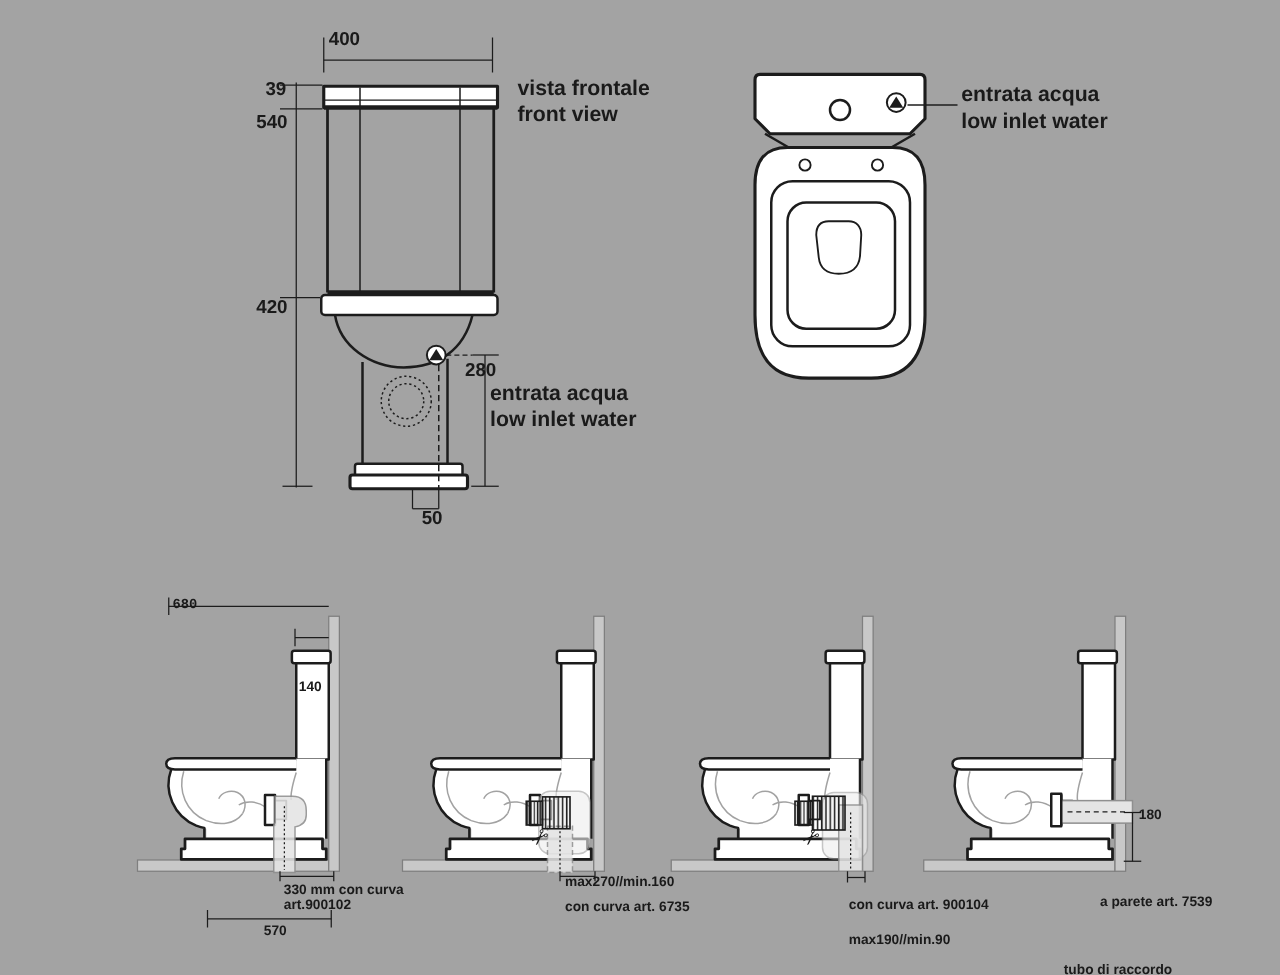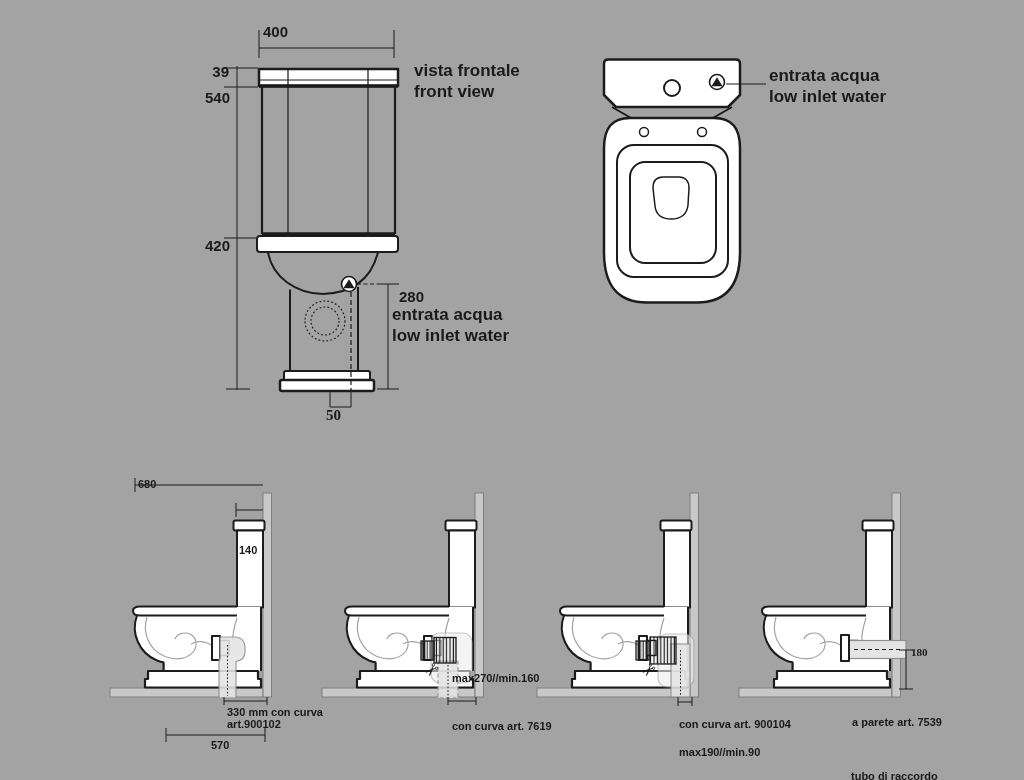--- a/index.html
+++ b/index.html
@@ -4,21 +4,21 @@
 <style>
   html,body{margin:0;padding:0;background:#fff;}
   .stage{position:relative;width:1024px;height:780px;background:#a3a3a3;overflow:hidden;
          font-family:"Liberation Sans", sans-serif;}
   .stage svg{position:absolute;left:0;top:0;}
   .lbl{position:absolute;font-weight:bold;color:#1a1a1a;white-space:nowrap;line-height:1.12;}
   .s17{font-size:17px;}
   .s15{font-size:15px;}
   .s11{font-size:11px;}
   .ra{text-align:right;}
-  .ca{text-align:left;font-family:Liberation Serif, serif;}
+  .ca{text-align:right;}
   .ln{stroke:#1c1c1c;fill:none;stroke-linecap:butt;stroke-linejoin:round;}
   .w1{stroke-width:1;} .w12{stroke-width:1.2;} .w15{stroke-width:1.5;}
   .w2{stroke-width:2;} .w22{stroke-width:2.2;} .w25{stroke-width:2.5;} .w35{stroke-width:3.5;}
   .fw{fill:#fff;}
   .dim{stroke:#1c1c1c;stroke-width:1;fill:none;}
   .gry{stroke:#a2a2a2;stroke-width:1.2;fill:none;}
   .pip{stroke:#8f8f8f;stroke-width:1.2;}
   .dash{stroke-dasharray:5,3;}
   .dot{stroke-dasharray:1.8,2.2;}
   .scis{position:absolute;font-size:17px;color:#1a1a1a;transform:rotate(135deg);}
@@ -205,40 +205,40 @@
     </g>
   </g>
 </svg>
 
 <span class="lbl s15" style="left:263px;top:24px;">400</span>
 <span class="lbl s15 ra" style="left:197px;top:64px;width:32px;">39</span>
 <span class="lbl s15 ra" style="left:190px;top:90px;width:40px;">540</span>
 <span class="lbl s15 ra" style="left:190px;top:238px;width:40px;">420</span>
 <span class="lbl s17" style="left:414px;top:61px;">vista frontale</span>
 <span class="lbl s17" style="left:414px;top:82px;text-align:center;">front view</span>
-<span class="lbl s15" style="left:399px;top:289px;">280</span>
+<span class="lbl s15" style="left:372px;top:289px;">280</span>
 <span class="lbl s17" style="left:392px;top:305px;">entrata acqua</span>
 <span class="lbl s17" style="left:392px;top:326px;">low inlet water</span>
 <span class="lbl s15 ca" style="left:326px;top:407px;width:28px;">50</span>
 
 <span class="lbl s17" style="left:769px;top:66px;">entrata acqua</span>
 <span class="lbl s17" style="left:769px;top:87px;">low inlet water</span>
 
-<span class="lbl s11" style="left:138px;top:478px;">680</span>
+<span class="lbl s11" style="left:138px;top:478px;font-family:Liberation Mono, monospace;">680</span>
 <span class="lbl s11" style="left:239px;top:497px;margin-top:47px;">140</span>
 <span class="lbl s11" style="left:227px;top:706px;">330 mm con curva</span>
 <span class="lbl s11" style="left:227px;top:718px;">art.900102</span>
 <span class="lbl s11" style="left:168px;top:739px;padding-left:43px;">570</span>
 
-<span class="lbl s11" style="left:452px;top:672px;">max270//min.160</span>
-<span class="lbl s11" style="left:452px;top:720px;">con curva art. 7619</span>
+<span class="lbl s11" style="left:452px;top:700px;">max270//min.160</span>
+<span class="lbl s11" style="left:452px;top:720px;">con curva art. 6735</span>
 
 <span class="lbl s11" style="left:679px;top:706px;margin-top:40px;">max190//min.90</span>
 <span class="lbl s11" style="left:679px;top:718px;">con curva art. 900104</span>
 
-<span class="lbl s11" style="left:911px;top:646px;font-family:Liberation Serif, serif;">180</span>
+<span class="lbl s11" style="left:911px;top:646px;">180</span>
 <span class="lbl s11" style="left:851px;top:730px;margin-top:40px;">tubo di raccordo</span>
-<span class="lbl s11" style="left:852px;top:716px;">a parete art. 7539</span>
+<span class="lbl s11" style="left:880px;top:716px;">a parete art. 7539</span>
 
 <span class="scis" style="left:424px;top:659px;">✂</span>
 <span class="scis" style="left:641px;top:659px;">✂</span>
 
 </div>
 
 </body></html>

